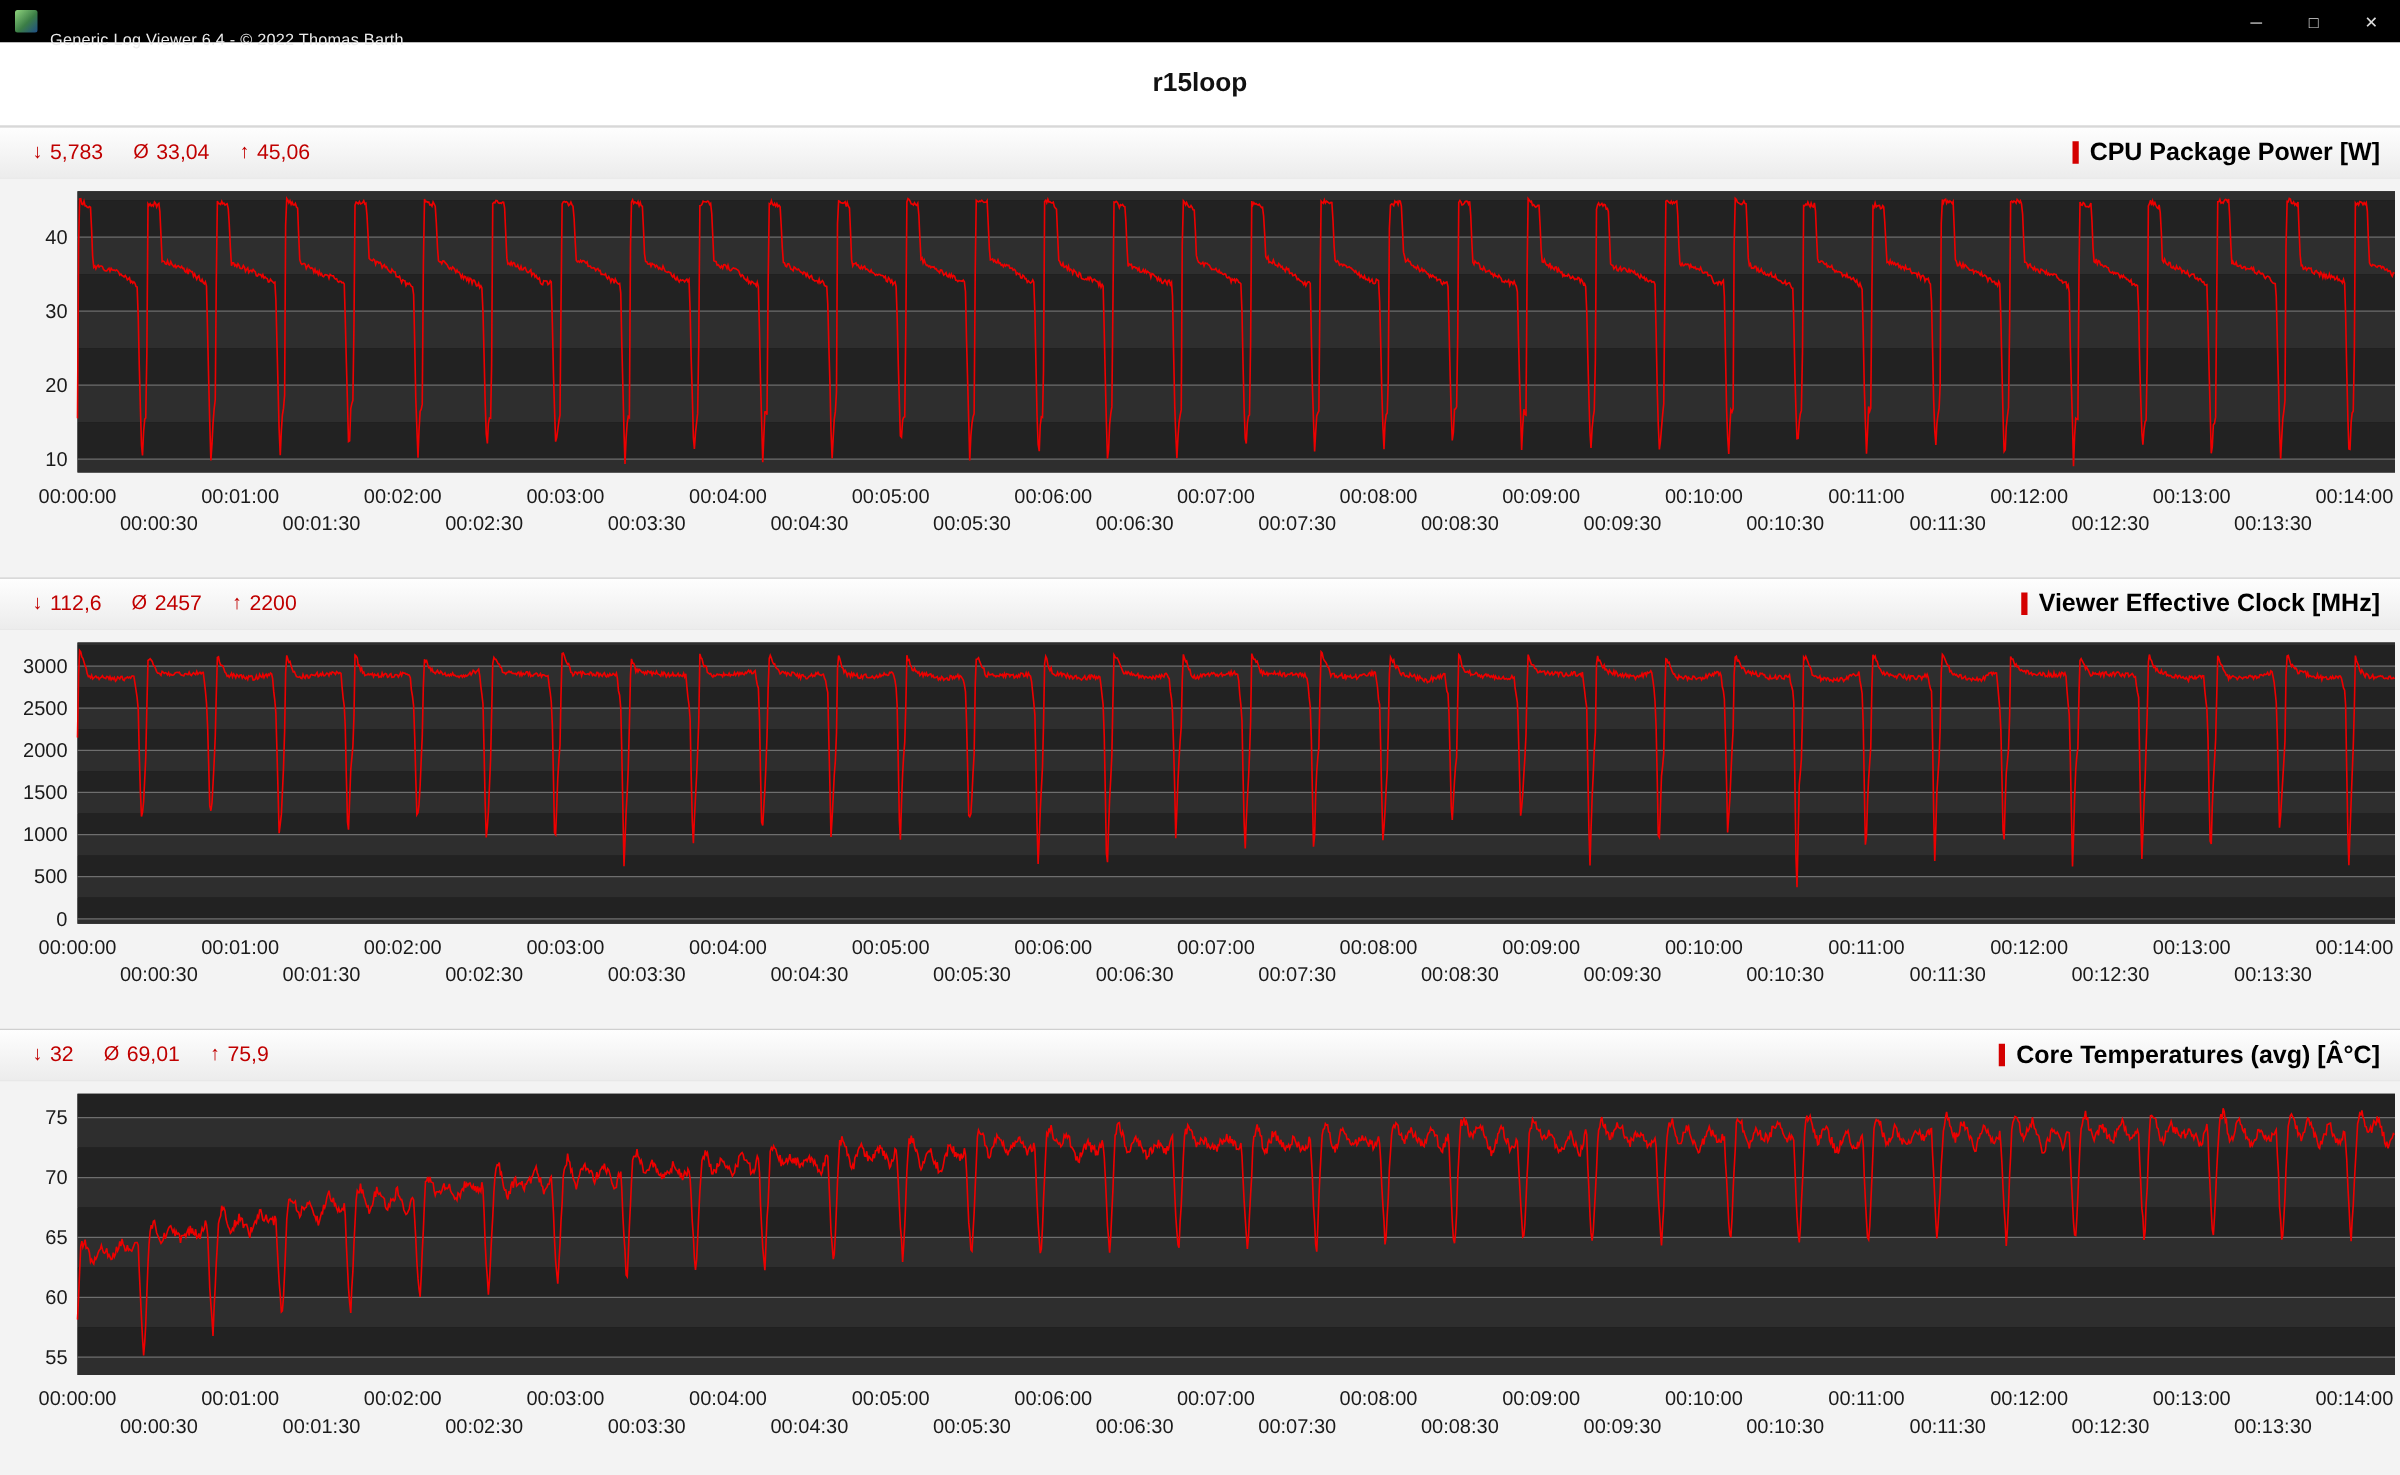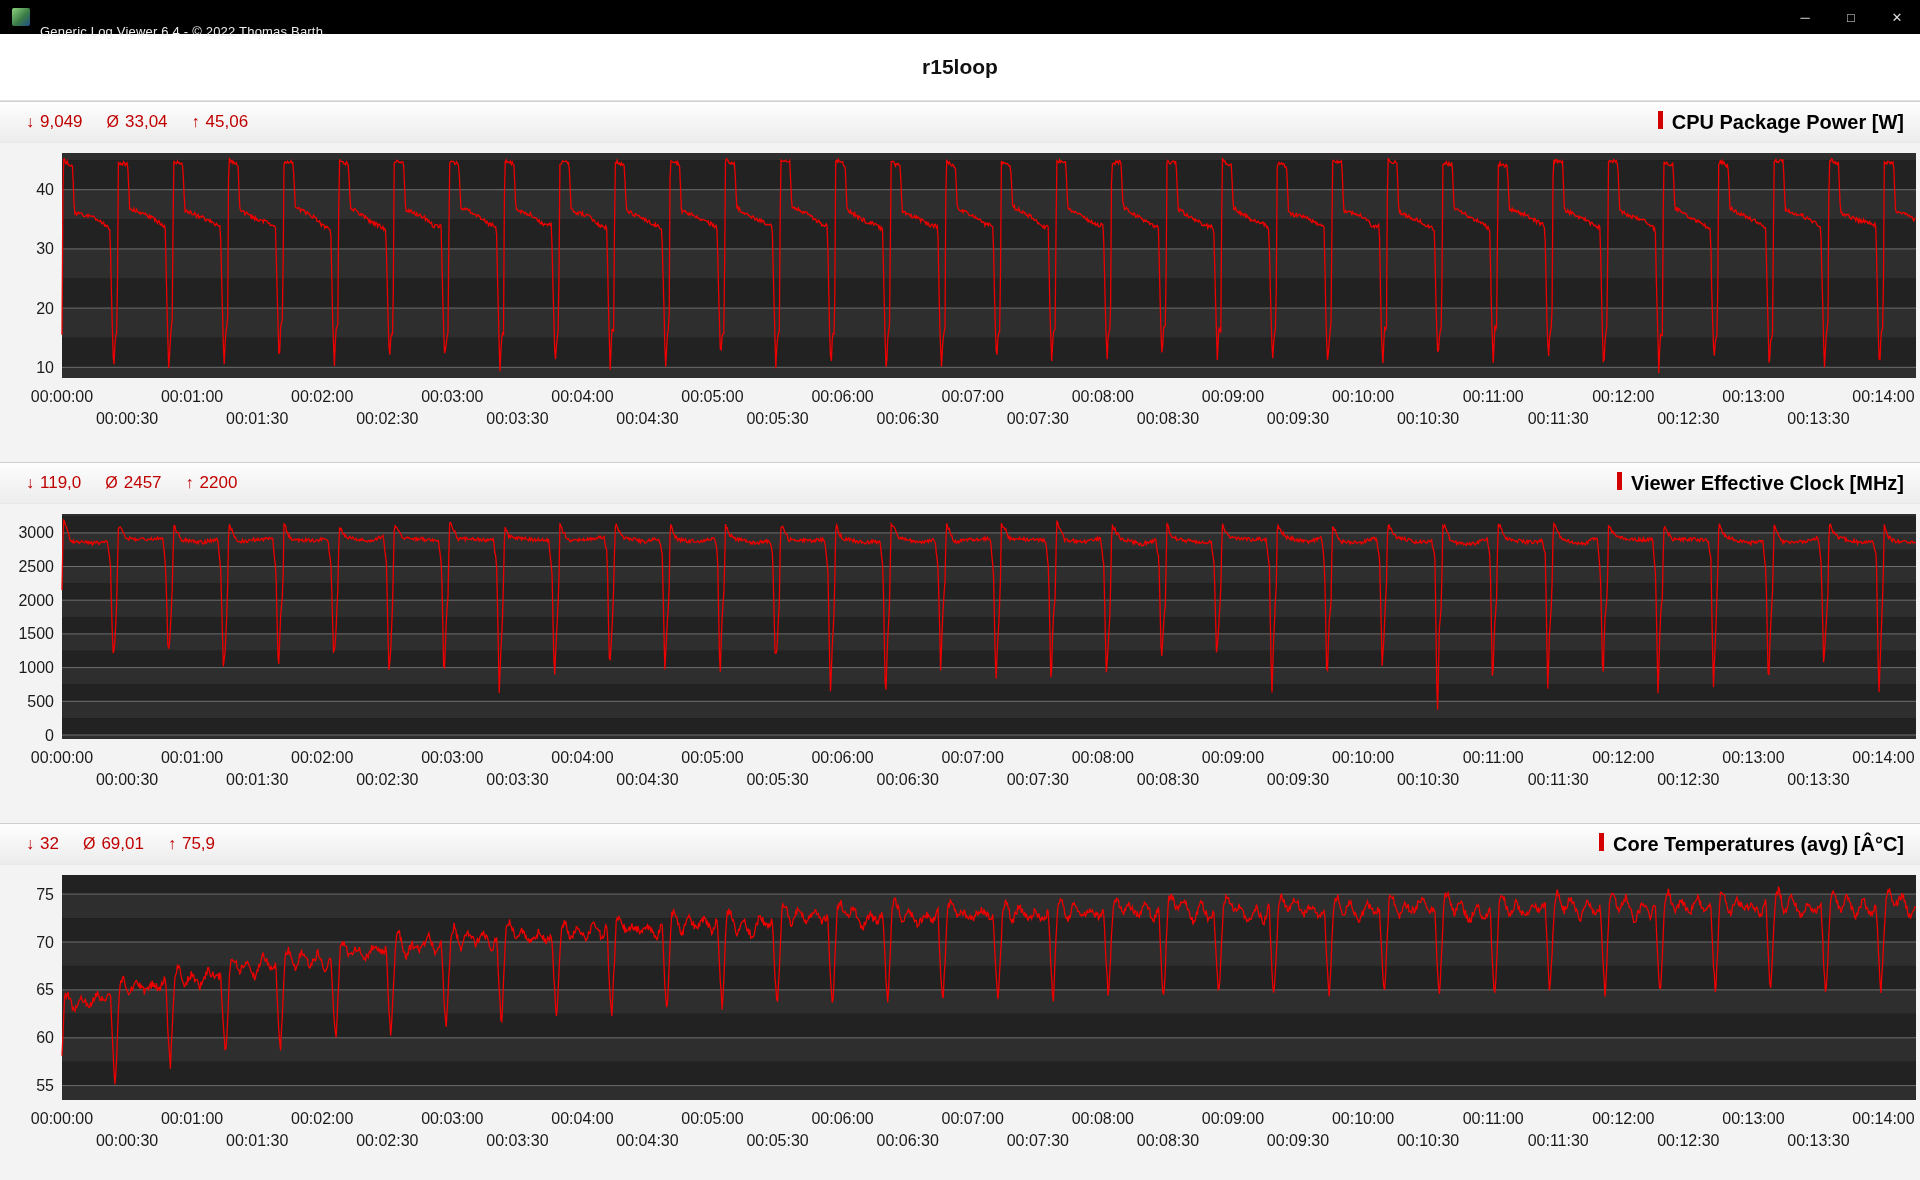--- a/index.html
+++ b/index.html
@@ -35,21 +35,21 @@
     padding:0 16px 0 26px;
     background:linear-gradient(#fefefe,#ececec);
     border-top:1px solid #cfcfcf;border-bottom:1px solid #e8e8e8;
     box-sizing:border-box;
   }
   .stat{
     color:#c00000;font-size:17px;display:flex;align-items:center;gap:6px;
     margin-right:24px;white-space:nowrap;
   }
   .stat .glyph{font-size:16px;}
-  .stats-right{margin-left:auto;display:flex;gap:9px;}
+  .stats-right{margin-left:auto;display:flex;align-items:center;gap:9px;}
   .legend-bar{width:5px;height:18px;background:#d40000;flex:0 0 auto;}
   .chart-title{font-size:20px;font-weight:700;color:#000;white-space:nowrap;}
   svg.chart-svg{display:block;}
   svg.chart-svg text{
     font-family:"Liberation Sans",sans-serif;font-size:16px;fill:#1a1a1a;
   }
 </style>
 </head>
 <body>
 
@@ -63,21 +63,21 @@
 </div>
 
 <div class="header">
   <div class="header-title">r15loop</div>
 </div>
 
 <section class="panel">
   <div class="stats-row">
     <div class="stat">
       <span class="glyph">↓</span>
-      <span>9,049</span>
+      <span>5,783</span>
     </div>
     <div class="stat">
       <span class="glyph">Ø</span>
       <span>33,04</span>
     </div>
     <div class="stat">
       <span class="glyph">↑</span>
       <span>45,06</span>
     </div>
     <div class="stats-right">
@@ -134,21 +134,21 @@
       <text x="1688.3" y="281" text-anchor="middle">00:12:30</text>
       <text x="1818.4" y="281" text-anchor="middle">00:13:30</text>
       <polyline points="62.0,191.7 62.9,52.5 63.7,16.1 64.6,16.0 65.5,20.4 66.3,20.7 67.2,17.9 68.1,21.7 68.9,21.6 69.8,22.8 70.7,23.0 71.5,22.2 72.4,22.8 73.3,41.3 74.1,61.8 75.0,70.9 75.9,69.7 76.7,72.0 77.6,69.9 78.5,69.1 79.3,70.7 80.2,69.8 81.1,69.8 81.9,70.2 82.8,72.4 83.7,73.5 84.6,73.7 85.4,73.7 86.3,72.5 87.2,71.6 88.0,74.0 88.9,71.6 89.8,73.0 90.6,73.1 91.5,73.0 92.4,73.6 93.2,72.8 94.1,73.6 95.0,74.9 95.8,77.1 96.7,76.2 97.6,77.4 98.4,77.7 99.3,78.6 100.2,77.3 101.0,78.6 101.9,80.9 102.8,80.1 103.6,79.2 104.5,83.0 105.4,82.0 106.2,83.6 107.1,82.4 108.0,83.6 108.8,86.2 109.7,86.6 110.6,111.1 111.4,148.8 112.3,183.0 113.2,213.1 114.0,221.4 114.9,202.0 115.8,192.3 116.6,191.4 117.5,139.2 118.4,20.0 119.2,21.3 120.1,19.9 121.0,21.8 121.8,20.8 122.7,21.9 123.6,18.6 124.5,19.7 125.3,22.6 126.2,20.6 127.1,19.8 127.9,26.3 128.8,45.7 129.7,66.3 130.5,65.9 131.4,66.3 132.3,68.0 133.1,68.3 134.0,65.4 134.9,68.6 135.7,69.1 136.6,66.3 137.5,68.5 138.3,69.4 139.2,70.5 140.1,69.1 140.9,71.1 141.8,70.0 142.7,69.6 143.5,70.6 144.4,71.2 145.3,70.0 146.1,71.7 147.0,71.5 147.9,74.1 148.7,74.9 149.6,72.4 150.5,76.2 151.3,72.8 152.2,73.5 153.1,74.5 153.9,74.3 154.8,78.1 155.7,76.1 156.5,78.1 157.4,80.4 158.3,78.3 159.1,77.5 160.0,81.5 160.9,82.2 161.7,80.5 162.6,83.2 163.5,84.1 164.3,82.4 165.2,85.8 166.1,124.7 167.0,163.4 167.8,195.1 168.7,225.3 169.6,211.9 170.4,196.1 171.3,184.4 172.2,176.8 173.0,84.8 173.9,17.8 174.8,19.8 175.6,19.9 176.5,20.6 177.4,18.1 178.2,20.1 179.1,19.5 180.0,21.1 180.8,20.5 181.7,20.0 182.6,23.8 183.4,36.2 184.3,55.1 185.2,69.6 186.0,67.1 186.9,67.2 187.8,69.7 188.6,68.8 189.5,70.4 190.4,68.0 191.2,69.2 192.1,71.7 193.0,71.9 193.8,71.7 194.7,69.4 195.6,70.8 196.4,74.2 197.3,72.5 198.2,71.3 199.0,75.1 199.9,73.6 200.8,73.2 201.6,74.3 202.5,72.6 203.4,73.7 204.2,74.4 205.1,77.7 206.0,77.9 206.9,76.2 207.7,76.7 208.6,76.7 209.5,78.6 210.3,76.7 211.2,79.5 212.1,78.6 212.9,79.5 213.8,79.9 214.7,82.7 215.5,82.5 216.4,80.4 217.3,81.7 218.1,82.4 219.0,83.4 219.9,82.8 220.7,96.8 221.6,133.2 222.5,169.1 223.3,200.5 224.2,221.1 225.1,201.1 225.9,189.0 226.8,183.7 227.7,173.2 228.5,37.3 229.4,15.8 230.3,17.1 231.1,19.3 232.0,17.5 232.9,20.5 233.7,18.7 234.6,20.9 235.5,20.9 236.3,19.7 237.2,22.6 238.1,23.5 238.9,44.3 239.8,64.6 240.7,67.5 241.5,68.6 242.4,68.0 243.3,67.7 244.1,68.3 245.0,71.9 245.9,70.0 246.7,69.0 247.6,70.6 248.5,71.7 249.4,71.2 250.2,71.9 251.1,74.9 252.0,72.3 252.8,75.2 253.7,74.0 254.6,76.7 255.4,73.9 256.3,76.9 257.2,75.9 258.0,78.0 258.9,78.4 259.8,76.9 260.6,76.7 261.5,77.0 262.4,77.3 263.2,79.8 264.1,76.5 265.0,77.3 265.8,77.7 266.7,77.7 267.6,79.6 268.4,80.3 269.3,80.0 270.2,82.2 271.0,82.7 271.9,81.9 272.8,82.2 273.6,83.2 274.5,83.0 275.4,84.2 276.2,112.2 277.1,147.2 278.0,180.1 278.8,210.2 279.7,209.6 280.6,183.9 281.4,180.1 282.3,177.2 283.2,115.5 284.0,21.2 284.9,18.7 285.8,19.3 286.6,20.1 287.5,18.3 288.4,20.1 289.3,19.7 290.1,19.2 291.0,17.6 291.9,20.3 292.7,19.7 293.6,29.3 294.5,46.4 295.3,63.6 296.2,64.7 297.1,65.2 297.9,65.6 298.8,64.4 299.7,65.2 300.5,68.6 301.4,66.2 302.3,66.4 303.1,67.6 304.0,66.8 304.9,68.3 305.7,71.3 306.6,69.6 307.5,68.7 308.3,71.0 309.2,70.4 310.1,72.5 310.9,73.4 311.8,74.6 312.7,75.2 313.5,72.3 314.4,73.7 315.3,74.6 316.1,74.5 317.0,78.4 317.9,78.4 318.7,78.8 319.6,78.0 320.5,80.8 321.3,83.1 322.2,80.9 323.1,81.4 323.9,81.6 324.8,85.4 325.7,83.5 326.5,84.4 327.4,83.4 328.3,84.8 329.1,86.1 330.0,86.5 330.9,92.7 331.8,133.4 332.6,175.2 333.5,199.6 334.4,223.1 335.2,201.5 336.1,186.1 337.0,184.4 337.8,180.3 338.7,68.6 339.6,16.2 340.4,18.5 341.3,18.2 342.2,18.8 343.0,18.6 343.9,21.0 344.8,20.6 345.6,22.0 346.5,18.6 347.4,20.2 348.2,22.1 349.1,35.9 350.0,55.4 350.8,65.6 351.7,66.5 352.6,66.5 353.4,68.1 354.3,65.8 355.2,65.9 356.0,66.9 356.9,67.9 357.8,68.9 358.6,70.7 359.5,72.2 360.4,71.2 361.2,72.5 362.1,70.6 363.0,71.5 363.8,72.7 364.7,75.0 365.6,73.0 366.4,74.8 367.3,74.7 368.2,76.6 369.0,79.2 369.9,76.9 370.8,80.1 371.7,78.0 372.5,78.4 373.4,81.3 374.3,79.3 375.1,82.5 376.0,79.5 376.9,80.3 377.7,83.9 378.6,81.1 379.5,81.2 380.3,83.1 381.2,85.8 382.1,85.5 382.9,83.5 383.8,87.2 384.7,85.6 385.5,87.3 386.4,106.9 387.3,143.4 388.1,177.7 389.0,204.1 389.9,211.8 390.7,195.5 391.6,191.4 392.5,191.6 393.3,149.1 394.2,19.9 395.1,19.0 395.9,19.3 396.8,17.3 397.7,17.5 398.5,19.1 399.4,19.6 400.3,19.3 401.1,19.7 402.0,18.7 402.9,18.8 403.7,23.4 404.6,44.0 405.5,63.5 406.3,68.3 407.2,67.6 408.1,68.9 408.9,66.7 409.8,69.1 410.7,67.0 411.5,67.4 412.4,70.3 413.3,70.4 414.2,68.9 415.0,71.5 415.9,72.7 416.8,70.0 417.6,72.9 418.5,72.8 419.4,71.2 420.2,71.0 421.1,73.6 422.0,75.0 422.8,75.0 423.7,73.8 424.6,72.8 425.4,77.4 426.3,75.6 427.2,75.8 428.0,78.6 428.9,77.3 429.8,79.7 430.6,80.3 431.5,79.3 432.4,83.5 433.2,84.4 434.1,84.7 435.0,81.6 435.8,81.8 436.7,81.7 437.6,82.0 438.4,84.7 439.3,84.0 440.2,81.6 441.0,82.5 441.9,116.6 442.8,157.3 443.6,183.9 444.5,210.3 445.4,206.9 446.2,200.8 447.1,194.0 448.0,189.2 448.8,102.7 449.7,20.2 450.6,18.5 451.4,18.1 452.3,18.8 453.2,18.3 454.1,19.1 454.9,21.4 455.8,20.6 456.7,18.7 457.5,20.7 458.4,22.1 459.3,31.9 460.1,49.0 461.0,65.1 461.9,66.5 462.7,65.9 463.6,66.8 464.5,65.3 465.3,66.6 466.2,65.5 467.1,65.6 467.9,66.5 468.8,67.5 469.7,66.5 470.5,70.1 471.4,70.0 472.3,69.9 473.1,71.4 474.0,71.4 474.9,71.1 475.7,71.7 476.6,73.6 477.5,72.3 478.3,71.7 479.2,73.6 480.1,73.4 480.9,76.4 481.8,76.3 482.7,76.6 483.5,76.9 484.4,76.0 485.3,78.9 486.1,80.1 487.0,78.2 487.9,80.0 488.7,82.7 489.6,80.0 490.5,80.6 491.3,83.7 492.2,80.2 493.1,82.3 493.9,83.6 494.8,84.2 495.7,83.8 496.6,91.5 497.4,130.3 498.3,166.3 499.2,202.4 500.0,228.2 500.9,207.4 501.8,195.2 502.6,190.2 503.5,191.2 504.4,53.9 505.2,18.6 506.1,16.9 507.0,19.7 507.8,18.5 508.7,19.2 509.6,19.8 510.4,18.2 511.3,21.6 512.2,18.9 513.0,21.5 513.9,22.0 514.8,40.7 515.6,60.0 516.5,66.3 517.4,66.4 518.2,68.2 519.1,68.3 520.0,67.6 520.8,70.1 521.7,67.7 522.6,68.6 523.4,68.6 524.3,70.6 525.2,69.3 526.0,70.2 526.9,72.2 527.8,71.1 528.6,72.3 529.5,72.8 530.4,69.8 531.2,71.8 532.1,74.0 533.0,74.5 533.8,74.9 534.7,74.3 535.6,74.9 536.5,75.1 537.3,77.5 538.2,78.6 539.1,76.8 539.9,79.8 540.8,80.9 541.7,78.8 542.5,81.1 543.4,82.6 544.3,80.8 545.1,81.5 546.0,81.0 546.9,81.3 547.7,82.5 548.6,81.2 549.5,80.3 550.3,82.1 551.2,80.6 552.1,105.5 552.9,141.9 553.8,172.2 554.7,206.9 555.5,216.1 556.4,203.1 557.3,194.9 558.1,187.9 559.0,131.4 559.9,21.6 560.7,21.4 561.6,20.5 562.5,18.0 563.3,18.4 564.2,18.4 565.1,18.6 565.9,17.9 566.8,18.2 567.7,20.6 568.5,19.7 569.4,27.9 570.3,47.8 571.1,65.6 572.0,66.1 572.9,66.4 573.7,69.2 574.6,68.8 575.5,70.0 576.3,71.2 577.2,69.8 578.1,71.6 579.0,68.8 579.8,68.7 580.7,69.6 581.6,71.8 582.4,69.2 583.3,72.5 584.2,73.6 585.0,73.3 585.9,71.8 586.8,71.3 587.6,71.8 588.5,71.9 589.4,72.5 590.2,73.0 591.1,74.0 592.0,76.7 592.8,78.1 593.7,76.8 594.6,77.7 595.4,79.9 596.3,80.5 597.2,81.6 598.0,79.5 598.9,83.5 599.8,82.1 600.6,84.0 601.5,82.1 602.4,82.8 603.2,83.9 604.1,83.9 605.0,85.8 605.8,82.8 606.7,86.4 607.6,122.8 608.4,161.6 609.3,194.3 610.2,226.7 611.0,207.7 611.9,186.5 612.8,186.3 613.6,188.8 614.5,84.8 615.4,19.9 616.2,20.3 617.1,17.4 618.0,20.6 618.9,21.2 619.7,19.7 620.6,22.0 621.5,20.0 622.3,22.3 623.2,21.2 624.1,22.5 624.9,36.2 625.8,54.5 626.7,67.0 627.5,67.2 628.4,69.8 629.3,70.4 630.1,68.2 631.0,68.0 631.9,70.0 632.7,72.2 633.6,72.5 634.5,73.6 635.3,70.6 636.2,71.3 637.1,72.4 637.9,72.8 638.8,72.2 639.7,73.5 640.5,74.6 641.4,74.9 642.3,76.2 643.1,74.6 644.0,75.2 644.9,77.8 645.7,75.7 646.6,77.9 647.5,79.5 648.3,78.0 649.2,77.4 650.1,80.6 650.9,81.0 651.8,81.9 652.7,81.6 653.5,81.5 654.4,83.1 655.3,80.2 656.1,83.6 657.0,82.7 657.9,81.5 658.7,82.7 659.6,85.4 660.5,85.9 661.4,86.1 662.2,100.0 663.1,134.1 664.0,165.3 664.8,201.8 665.7,223.8 666.6,206.3 667.4,192.5 668.3,186.1 669.2,170.3 670.0,35.9 670.9,17.8 671.8,18.2 672.6,19.2 673.5,19.3 674.4,19.6 675.2,19.2 676.1,18.4 677.0,22.3 677.8,19.0 678.7,21.9 679.6,23.4 680.4,42.0 681.3,64.9 682.2,69.8 683.0,68.0 683.9,68.0 684.8,67.3 685.6,69.3 686.5,69.0 687.4,71.0 688.2,72.0 689.1,69.9 690.0,72.0 690.8,70.7 691.7,69.9 692.6,72.5 693.4,72.2 694.3,72.9 695.2,74.0 696.0,74.7 696.9,73.0 697.8,75.2 698.6,75.2 699.5,76.0 700.4,77.2 701.3,76.4 702.1,77.2 703.0,76.5 703.9,76.6 704.7,77.4 705.6,77.3 706.5,77.7 707.3,79.1 708.2,78.0 709.1,81.9 709.9,82.4 710.8,79.0 711.7,80.2 712.5,82.9 713.4,81.2 714.3,84.7 715.1,83.3 716.0,82.4 716.9,86.5 717.7,110.3 718.6,147.5 719.5,179.2 720.3,205.8 721.2,206.8 722.1,193.2 722.9,190.9 723.8,190.5 724.7,114.8 725.5,18.5 726.4,15.9 727.3,16.6 728.1,17.9 729.0,20.2 729.9,20.2 730.7,21.1 731.6,19.2 732.5,20.7 733.3,21.3 734.2,19.6 735.1,29.4 735.9,47.2 736.8,64.4 737.7,63.3 738.5,67.4 739.4,65.0 740.3,67.7 741.1,69.3 742.0,69.1 742.9,70.3 743.8,69.7 744.6,71.2 745.5,70.4 746.4,70.7 747.2,70.4 748.1,72.1 749.0,71.9 749.8,73.6 750.7,74.0 751.6,75.2 752.4,72.9 753.3,73.0 754.2,75.1 755.0,77.1 755.9,76.2 756.8,75.1 757.6,77.8 758.5,78.5 759.4,76.4 760.2,78.7 761.1,76.3 762.0,79.0 762.8,77.4 763.7,78.0 764.6,81.2 765.4,81.2 766.3,82.3 767.2,81.4 768.0,81.8 768.9,81.7 769.8,82.0 770.6,81.1 771.5,82.4 772.4,90.4 773.2,127.8 774.1,161.7 775.0,194.8 775.8,225.3 776.7,205.6 777.6,195.6 778.4,190.7 779.3,187.8 780.2,72.3 781.0,17.2 781.9,18.0 782.8,18.5 783.7,17.8 784.5,18.2 785.4,17.2 786.3,18.2 787.1,18.9 788.0,18.8 788.9,18.8 789.7,17.5 790.6,36.6 791.5,56.2 792.3,65.0 793.2,64.7 794.1,64.1 794.9,66.2 795.8,65.0 796.7,67.0 797.5,67.3 798.4,65.0 799.3,67.7 800.1,67.3 801.0,69.2 801.9,68.7 802.7,70.4 803.6,68.7 804.5,69.9 805.3,68.7 806.2,69.5 807.1,69.2 807.9,71.5 808.8,71.4 809.7,71.5 810.5,73.2 811.4,72.4 812.3,73.3 813.1,76.5 814.0,75.4 814.9,76.4 815.7,75.9 816.6,79.2 817.5,79.5 818.3,77.2 819.2,78.0 820.1,80.1 820.9,79.9 821.8,82.8 822.7,81.7 823.5,82.6 824.4,83.4 825.3,82.8 826.2,80.9 827.0,82.7 827.9,106.9 828.8,150.0 829.6,188.3 830.5,212.3 831.4,217.9 832.2,197.0 833.1,190.5 834.0,191.0 834.8,154.7 835.7,18.2 836.6,17.2 837.4,19.3 838.3,16.4 839.2,18.7 840.0,18.3 840.9,19.2 841.8,19.3 842.6,18.7 843.5,22.3 844.4,23.5 845.2,24.4 846.1,45.4 847.0,65.2 847.8,66.1 848.7,68.8 849.6,69.7 850.4,67.5 851.3,70.9 852.2,70.4 853.0,69.7 853.9,72.7 854.8,69.9 855.6,73.5 856.5,72.3 857.4,73.1 858.2,75.9 859.1,72.9 860.0,74.1 860.8,75.0 861.7,77.7 862.6,78.4 863.4,75.1 864.3,75.9 865.2,79.7 866.1,80.1 866.9,80.4 867.8,80.7 868.7,80.0 869.5,80.8 870.4,78.9 871.3,80.9 872.1,78.7 873.0,79.7 873.9,82.2 874.7,80.7 875.6,80.4 876.5,81.5 877.3,82.1 878.2,82.2 879.1,85.7 879.9,83.1 880.8,86.8 881.7,84.5 882.5,85.9 883.4,122.4 884.3,162.7 885.1,194.7 886.0,224.0 886.9,216.4 887.7,196.5 888.6,188.1 889.5,182.5 890.3,103.9 891.2,18.6 892.1,18.8 892.9,18.1 893.8,18.8 894.7,20.7 895.5,23.2 896.4,20.8 897.3,21.3 898.1,20.6 899.0,22.1 899.9,22.4 900.7,33.7 901.6,55.2 902.5,70.2 903.3,68.2 904.2,68.8 905.1,68.5 905.9,71.7 906.8,70.4 907.7,70.5 908.6,71.5 909.4,71.2 910.3,73.3 911.2,71.5 912.0,74.6 912.9,74.8 913.8,74.3 914.6,72.6 915.5,74.9 916.4,73.1 917.2,75.3 918.1,74.0 919.0,75.0 919.8,75.3 920.7,79.0 921.6,75.9 922.4,76.2 923.3,77.2 924.2,78.3 925.0,78.6 925.9,81.2 926.8,79.1 927.6,81.5 928.5,80.1 929.4,83.4 930.2,83.8 931.1,82.1 932.0,81.0 932.8,82.3 933.7,84.5 934.6,81.4 935.4,81.2 936.3,84.7 937.2,82.9 938.0,93.8 938.9,140.1 939.8,182.5 940.6,203.9 941.5,223.6 942.4,206.4 943.2,195.0 944.1,189.3 945.0,184.7 945.8,53.3 946.7,17.6 947.6,18.7 948.5,20.9 949.3,19.0 950.2,21.2 951.1,22.7 951.9,22.9 952.8,21.5 953.7,22.9 954.5,24.8 955.4,25.0 956.3,41.4 957.1,61.3 958.0,64.8 958.9,66.9 959.7,67.2 960.6,68.2 961.5,67.9 962.3,66.9 963.2,69.8 964.1,67.3 964.9,67.8 965.8,67.7 966.7,68.9 967.5,69.2 968.4,71.0 969.3,72.6 970.1,72.4 971.0,72.6 971.9,72.7 972.7,71.8 973.6,73.9 974.5,74.7 975.3,73.2 976.2,75.5 977.1,75.0 977.9,76.2 978.8,76.7 979.7,76.0 980.5,76.3 981.4,79.0 982.3,79.4 983.1,78.6 984.0,79.5 984.9,82.8 985.7,80.2 986.6,81.3 987.5,80.3 988.3,82.6 989.2,80.3 990.1,81.0 991.0,82.9 991.8,83.1 992.7,84.0 993.6,107.0 994.4,147.3 995.3,183.8 996.2,208.0 997.0,211.8 997.9,195.2 998.8,189.9 999.6,189.0 1000.5,130.2 1001.4,17.9 1002.2,21.1 1003.1,19.1 1004.0,20.3 1004.8,19.8 1005.7,20.7 1006.6,21.0 1007.4,20.4 1008.3,21.9 1009.2,23.0 1010.0,22.8 1010.9,29.9 1011.8,45.3 1012.6,62.3 1013.5,64.0 1014.4,62.4 1015.2,67.0 1016.1,66.6 1017.0,67.1 1017.8,67.7 1018.7,65.0 1019.6,67.7 1020.4,69.2 1021.3,69.2 1022.2,70.3 1023.0,67.9 1023.9,68.9 1024.8,70.8 1025.6,70.1 1026.5,72.3 1027.4,72.4 1028.2,74.1 1029.1,71.1 1030.0,72.6 1030.9,72.0 1031.7,75.7 1032.6,75.4 1033.5,75.5 1034.3,77.5 1035.2,77.2 1036.1,76.6 1036.9,78.1 1037.8,80.7 1038.7,80.0 1039.5,81.1 1040.4,81.8 1041.3,82.2 1042.1,83.0 1043.0,84.7 1043.9,82.7 1044.7,85.6 1045.6,83.6 1046.5,82.4 1047.3,82.5 1048.2,83.8 1049.1,126.0 1049.9,165.9 1050.8,193.3 1051.7,218.1 1052.5,203.4 1053.4,189.7 1054.3,187.3 1055.1,185.9 1056.0,88.8 1056.9,17.9 1057.7,18.8 1058.6,19.6 1059.5,16.9 1060.3,19.4 1061.2,17.9 1062.1,18.6 1062.9,19.3 1063.8,19.8 1064.7,18.8 1065.5,18.9 1066.4,33.4 1067.3,54.3 1068.1,65.3 1069.0,66.6 1069.9,65.6 1070.7,66.5 1071.6,69.1 1072.5,68.4 1073.4,68.3 1074.2,69.7 1075.1,68.5 1076.0,69.3 1076.8,69.6 1077.7,71.0 1078.6,70.8 1079.4,70.4 1080.3,71.2 1081.2,71.6 1082.0,72.7 1082.9,73.2 1083.8,74.7 1084.6,73.7 1085.5,75.9 1086.4,76.8 1087.2,75.1 1088.1,78.7 1089.0,77.1 1089.8,78.7 1090.7,79.5 1091.6,77.6 1092.4,80.6 1093.3,80.3 1094.2,81.2 1095.0,79.6 1095.9,82.6 1096.8,81.8 1097.6,80.4 1098.5,83.7 1099.4,83.9 1100.2,83.6 1101.1,80.4 1102.0,81.1 1102.8,81.4 1103.7,98.1 1104.6,132.5 1105.4,168.6 1106.3,197.3 1107.2,216.3 1108.0,196.3 1108.9,188.9 1109.8,187.4 1110.6,161.1 1111.5,39.8 1112.4,21.1 1113.3,20.2 1114.1,20.4 1115.0,21.6 1115.9,17.9 1116.7,19.0 1117.6,18.2 1118.5,20.7 1119.3,17.6 1120.2,17.9 1121.1,21.9 1121.9,38.5 1122.8,58.7 1123.7,62.2 1124.5,66.5 1125.4,65.8 1126.3,64.3 1127.1,66.1 1128.0,66.2 1128.9,68.6 1129.7,69.4 1130.6,69.4 1131.5,71.0 1132.3,70.8 1133.2,72.0 1134.1,69.8 1134.9,71.5 1135.8,74.2 1136.7,73.6 1137.5,71.8 1138.4,74.0 1139.3,72.8 1140.1,73.9 1141.0,74.7 1141.9,76.2 1142.7,76.1 1143.6,78.6 1144.5,77.0 1145.3,78.5 1146.2,77.1 1147.1,78.3 1147.9,79.1 1148.8,78.8 1149.7,81.5 1150.5,80.8 1151.4,80.5 1152.3,80.7 1153.1,83.7 1154.0,84.6 1154.9,82.6 1155.8,83.8 1156.6,83.0 1157.5,82.5 1158.4,86.2 1159.2,117.2 1160.1,156.1 1161.0,188.0 1161.8,209.4 1162.7,203.0 1163.6,184.4 1164.4,184.2 1165.3,182.4 1166.2,123.4 1167.0,18.9 1167.9,17.4 1168.8,18.7 1169.6,21.0 1170.5,20.7 1171.4,19.6 1172.2,18.2 1173.1,17.9 1174.0,18.2 1174.8,20.3 1175.7,18.0 1176.6,29.5 1177.4,49.1 1178.3,66.9 1179.2,68.6 1180.0,65.9 1180.9,67.1 1181.8,67.8 1182.6,67.1 1183.5,68.5 1184.4,72.2 1185.2,72.0 1186.1,73.0 1187.0,70.6 1187.8,72.4 1188.7,74.7 1189.6,74.1 1190.4,73.9 1191.3,73.3 1192.2,74.5 1193.0,76.3 1193.9,75.8 1194.8,78.3 1195.7,76.2 1196.5,77.9 1197.4,77.8 1198.3,79.0 1199.1,77.1 1200.0,78.5 1200.9,79.7 1201.7,82.3 1202.6,82.3 1203.5,82.9 1204.3,81.5 1205.2,82.5 1206.1,82.4 1206.9,81.1 1207.8,85.2 1208.7,82.3 1209.5,82.6 1210.4,84.3 1211.3,82.0 1212.1,84.2 1213.0,86.1 1213.9,90.5 1214.7,124.2 1215.6,159.3 1216.5,189.2 1217.3,216.9 1218.2,197.7 1219.1,184.4 1219.9,188.4 1220.8,189.0 1221.7,71.9 1222.5,15.8 1223.4,16.9 1224.3,18.5 1225.1,18.0 1226.0,21.3 1226.9,20.7 1227.7,21.9 1228.6,22.7 1229.5,22.1 1230.3,21.2 1231.2,21.2 1232.1,37.8 1232.9,56.7 1233.8,66.5 1234.7,66.8 1235.5,64.6 1236.4,67.5 1237.3,69.1 1238.2,68.9 1239.0,70.5 1239.9,67.4 1240.8,71.8 1241.6,70.2 1242.5,71.7 1243.4,72.7 1244.2,70.7 1245.1,70.7 1246.0,75.1 1246.8,71.9 1247.7,73.7 1248.6,75.1 1249.4,74.5 1250.3,78.0 1251.2,76.6 1252.0,77.9 1252.9,77.5 1253.8,78.0 1254.6,76.4 1255.5,77.5 1256.4,79.7 1257.2,79.4 1258.1,78.1 1259.0,79.4 1259.8,80.7 1260.7,80.1 1261.6,80.5 1262.4,78.9 1263.3,79.5 1264.2,82.8 1265.0,80.5 1265.9,81.9 1266.8,84.7 1267.6,83.8 1268.5,86.2 1269.4,106.2 1270.2,140.7 1271.1,174.2 1272.0,203.4 1272.8,215.3 1273.7,199.6 1274.6,190.4 1275.4,185.6 1276.3,145.0 1277.2,24.4 1278.1,20.9 1278.9,19.5 1279.8,21.4 1280.7,20.6 1281.5,19.8 1282.4,21.8 1283.3,20.5 1284.1,20.9 1285.0,24.2 1285.9,23.7 1286.7,26.4 1287.6,46.2 1288.5,68.2 1289.3,69.0 1290.2,69.1 1291.1,72.2 1291.9,71.1 1292.8,69.9 1293.7,73.3 1294.5,73.7 1295.4,71.9 1296.3,70.6 1297.1,73.6 1298.0,72.6 1298.9,71.4 1299.7,71.4 1300.6,72.4 1301.5,74.1 1302.3,74.6 1303.2,72.3 1304.1,74.6 1304.9,73.2 1305.8,73.9 1306.7,75.1 1307.5,73.9 1308.4,76.5 1309.3,76.8 1310.1,76.0 1311.0,78.3 1311.9,79.5 1312.7,76.9 1313.6,78.6 1314.5,79.4 1315.3,78.5 1316.2,81.2 1317.1,79.8 1317.9,81.7 1318.8,82.3 1319.7,81.4 1320.6,81.3 1321.4,82.8 1322.3,82.3 1323.2,82.6 1324.0,84.6 1324.9,122.5 1325.8,169.4 1326.6,196.2 1327.5,216.6 1328.4,209.5 1329.2,199.4 1330.1,188.7 1331.0,180.0 1331.8,99.7 1332.7,17.9 1333.6,17.4 1334.4,18.1 1335.3,19.0 1336.2,19.6 1337.0,17.9 1337.9,20.0 1338.8,18.5 1339.6,19.5 1340.5,18.4 1341.4,17.9 1342.2,29.0 1343.1,53.6 1344.0,68.3 1344.8,69.5 1345.7,67.6 1346.6,69.6 1347.4,69.2 1348.3,68.2 1349.2,68.6 1350.0,68.3 1350.9,68.5 1351.8,71.2 1352.6,68.8 1353.5,70.8 1354.4,70.5 1355.2,71.5 1356.1,70.6 1357.0,72.5 1357.8,71.9 1358.7,72.1 1359.6,73.1 1360.5,71.0 1361.3,73.2 1362.2,75.2 1363.1,75.4 1363.9,74.7 1364.8,74.9 1365.7,74.9 1366.5,77.5 1367.4,77.2 1368.3,77.2 1369.1,78.0 1370.0,80.7 1370.9,83.2 1371.7,84.0 1372.6,83.5 1373.5,82.8 1374.3,84.7 1375.2,82.3 1376.1,82.6 1376.9,84.4 1377.8,82.6 1378.7,81.3 1379.5,94.2 1380.4,140.7 1381.3,185.5 1382.1,206.2 1383.0,220.1 1383.9,197.8 1384.7,184.8 1385.6,186.6 1386.5,183.8 1387.3,54.0 1388.2,15.7 1389.1,16.6 1389.9,18.8 1390.8,19.3 1391.7,19.9 1392.5,20.3 1393.4,20.6 1394.3,19.4 1395.1,17.8 1396.0,19.8 1396.9,20.1 1397.7,39.0 1398.6,63.3 1399.5,69.3 1400.3,68.0 1401.2,71.6 1402.1,71.3 1403.0,71.6 1403.8,70.1 1404.7,70.1 1405.6,73.5 1406.4,71.8 1407.3,74.6 1408.2,74.1 1409.0,72.2 1409.9,74.7 1410.8,76.0 1411.6,74.9 1412.5,76.8 1413.4,77.0 1414.2,76.2 1415.1,77.6 1416.0,76.2 1416.8,75.1 1417.7,78.5 1418.6,78.3 1419.4,79.0 1420.3,77.0 1421.2,80.2 1422.0,80.6 1422.9,81.5 1423.8,81.4 1424.6,81.8 1425.5,83.2 1426.4,83.8 1427.2,83.5 1428.1,81.7 1429.0,84.8 1429.8,84.1 1430.7,83.3 1431.6,83.1 1432.4,85.2 1433.3,87.4 1434.2,87.5 1435.0,112.4 1435.9,155.7 1436.8,187.0 1437.6,208.0 1438.5,207.7 1439.4,194.6 1440.2,188.4 1441.1,185.3 1442.0,138.7 1442.9,21.5 1443.7,21.7 1444.6,20.3 1445.5,21.0 1446.3,18.7 1447.2,21.0 1448.1,22.5 1448.9,19.5 1449.8,22.2 1450.7,22.5 1451.5,19.3 1452.4,25.8 1453.3,47.3 1454.1,63.9 1455.0,66.7 1455.9,66.9 1456.7,65.9 1457.6,65.9 1458.5,66.6 1459.3,67.9 1460.2,68.5 1461.1,67.8 1461.9,70.6 1462.8,69.8 1463.7,70.7 1464.5,70.6 1465.4,69.4 1466.3,72.5 1467.1,72.8 1468.0,74.6 1468.9,73.5 1469.7,74.6 1470.6,74.2 1471.5,74.4 1472.3,74.8 1473.2,75.3 1474.1,78.0 1474.9,77.0 1475.8,76.9 1476.7,78.5 1477.5,76.1 1478.4,79.1 1479.3,78.9 1480.1,78.7 1481.0,80.6 1481.9,79.9 1482.7,79.3 1483.6,81.5 1484.5,82.6 1485.4,81.1 1486.2,84.5 1487.1,86.1 1488.0,83.6 1488.8,86.1 1489.7,88.5 1490.6,125.0 1491.4,165.7 1492.3,194.5 1493.2,219.9 1494.0,203.1 1494.9,182.2 1495.8,186.0 1496.6,183.4 1497.5,91.8 1498.4,22.0 1499.2,23.0 1500.1,19.4 1501.0,22.6 1501.8,21.8 1502.7,21.5 1503.6,21.3 1504.4,24.0 1505.3,23.7 1506.2,21.5 1507.0,22.7 1507.9,35.8 1508.8,53.0 1509.6,66.9 1510.5,66.4 1511.4,68.2 1512.2,65.3 1513.1,68.1 1514.0,66.6 1514.8,68.4 1515.7,67.2 1516.6,69.1 1517.4,68.4 1518.3,67.7 1519.2,70.7 1520.0,69.5 1520.9,72.0 1521.8,70.1 1522.6,70.5 1523.5,72.7 1524.4,69.7 1525.3,72.5 1526.1,72.3 1527.0,72.4 1527.9,71.8 1528.7,74.4 1529.6,75.8 1530.5,75.2 1531.3,75.3 1532.2,75.5 1533.1,75.6 1533.9,78.2 1534.8,75.3 1535.7,76.8 1536.5,80.3 1537.4,77.8 1538.3,77.3 1539.1,78.3 1540.0,82.1 1540.9,80.0 1541.7,80.6 1542.6,79.7 1543.5,83.2 1544.3,84.2 1545.2,97.9 1546.1,138.5 1546.9,176.5 1547.8,201.4 1548.7,213.0 1549.5,196.0 1550.4,188.8 1551.3,183.6 1552.1,165.6 1553.0,35.7 1553.9,16.6 1554.7,19.4 1555.6,16.8 1556.5,16.4 1557.3,19.7 1558.2,17.7 1559.1,19.0 1559.9,17.8 1560.8,18.5 1561.7,19.7 1562.5,18.2 1563.4,39.9 1564.3,64.8 1565.1,66.1 1566.0,69.6 1566.9,69.4 1567.8,66.9 1568.6,69.1 1569.5,71.1 1570.4,67.9 1571.2,70.9 1572.1,68.8 1573.0,69.8 1573.8,71.0 1574.7,71.7 1575.6,73.2 1576.4,73.1 1577.3,73.3 1578.2,72.7 1579.0,75.5 1579.9,73.9 1580.8,73.7 1581.6,75.0 1582.5,74.5 1583.4,75.6 1584.2,77.0 1585.1,74.8 1586.0,78.1 1586.8,77.7 1587.7,77.0 1588.6,77.7 1589.4,78.9 1590.3,81.9 1591.2,79.4 1592.0,79.3 1592.9,80.8 1593.8,82.7 1594.6,82.3 1595.5,82.1 1596.4,84.3 1597.2,83.7 1598.1,85.7 1599.0,82.2 1599.8,83.9 1600.7,112.6 1601.6,153.6 1602.4,189.5 1603.3,218.1 1604.2,216.7 1605.0,198.6 1605.9,190.2 1606.8,183.2 1607.7,116.7 1608.5,18.4 1609.4,17.9 1610.3,19.0 1611.1,17.8 1612.0,18.1 1612.9,19.5 1613.7,16.6 1614.6,17.6 1615.5,19.1 1616.3,17.6 1617.2,20.2 1618.1,28.3 1618.9,48.1 1619.8,66.8 1620.7,66.8 1621.5,67.7 1622.4,71.0 1623.3,68.7 1624.1,68.2 1625.0,70.8 1625.9,71.2 1626.7,72.7 1627.6,70.8 1628.5,73.5 1629.3,72.3 1630.2,72.4 1631.1,74.6 1631.9,75.4 1632.8,72.3 1633.7,72.8 1634.5,73.6 1635.4,74.1 1636.3,75.8 1637.1,73.8 1638.0,76.8 1638.9,75.6 1639.7,77.1 1640.6,76.3 1641.5,76.3 1642.3,77.1 1643.2,76.0 1644.1,76.4 1644.9,76.6 1645.8,79.1 1646.7,79.7 1647.5,81.1 1648.4,81.3 1649.3,81.3 1650.2,83.4 1651.0,82.8 1651.9,82.6 1652.8,82.5 1653.6,86.8 1654.5,84.8 1655.4,90.9 1656.2,130.9 1657.1,165.2 1658.0,196.4 1658.8,229.9 1659.7,205.6 1660.6,191.6 1661.4,192.3 1662.3,192.5 1663.2,74.1 1664.0,18.6 1664.9,20.8 1665.8,21.1 1666.6,19.1 1667.5,19.8 1668.4,22.2 1669.2,22.3 1670.1,22.3 1671.0,22.7 1671.8,21.4 1672.7,19.4 1673.6,34.3 1674.4,55.5 1675.3,66.4 1676.2,67.1 1677.0,64.2 1677.9,68.2 1678.8,65.6 1679.6,66.1 1680.5,68.8 1681.4,68.7 1682.2,69.6 1683.1,70.5 1684.0,69.6 1684.8,70.0 1685.7,71.0 1686.6,71.1 1687.4,73.7 1688.3,74.9 1689.2,75.3 1690.1,74.5 1690.9,76.0 1691.8,75.0 1692.7,76.1 1693.5,75.3 1694.4,75.5 1695.3,77.1 1696.1,79.2 1697.0,77.4 1697.9,78.8 1698.7,77.2 1699.6,79.0 1700.5,79.0 1701.3,80.5 1702.2,80.5 1703.1,81.7 1703.9,82.5 1704.8,81.0 1705.7,84.9 1706.5,84.4 1707.4,84.0 1708.3,85.6 1709.1,84.8 1710.0,85.5 1710.9,105.1 1711.7,145.5 1712.6,176.4 1713.5,203.2 1714.3,212.8 1715.2,200.7 1716.1,194.4 1716.9,193.2 1717.8,143.7 1718.7,21.7 1719.5,20.2 1720.4,17.1 1721.3,21.3 1722.1,17.8 1723.0,20.8 1723.9,19.0 1724.7,21.2 1725.6,23.0 1726.5,23.8 1727.3,20.9 1728.2,27.0 1729.1,43.8 1729.9,65.3 1730.8,66.8 1731.7,64.3 1732.6,67.2 1733.4,68.4 1734.3,69.1 1735.2,66.9 1736.0,67.0 1736.9,70.9 1737.8,71.3 1738.6,70.2 1739.5,71.9 1740.4,72.5 1741.2,69.8 1742.1,72.0 1743.0,72.4 1743.8,70.8 1744.7,72.1 1745.6,75.0 1746.4,73.3 1747.3,73.5 1748.2,75.7 1749.0,75.9 1749.9,74.0 1750.8,76.7 1751.6,78.2 1752.5,77.2 1753.4,76.3 1754.2,76.3 1755.1,76.3 1756.0,79.5 1756.8,80.2 1757.7,79.3 1758.6,81.2 1759.4,80.0 1760.3,79.9 1761.2,81.6 1762.0,82.8 1762.9,82.4 1763.8,84.8 1764.6,85.0 1765.5,84.7 1766.4,115.0 1767.2,150.1 1768.1,184.4 1769.0,219.6 1769.8,214.7 1770.7,196.8 1771.6,195.7 1772.5,190.7 1773.3,102.0 1774.2,18.4 1775.1,18.4 1775.9,16.5 1776.8,19.5 1777.7,18.8 1778.5,19.5 1779.4,17.5 1780.3,16.5 1781.1,16.7 1782.0,18.3 1782.9,16.3 1783.7,29.6 1784.6,51.5 1785.5,68.4 1786.3,66.2 1787.2,68.4 1788.1,68.6 1788.9,66.7 1789.8,69.9 1790.7,70.1 1791.5,69.5 1792.4,69.2 1793.3,71.5 1794.1,71.7 1795.0,70.4 1795.9,70.3 1796.7,72.6 1797.6,71.7 1798.5,72.0 1799.3,72.1 1800.2,72.1 1801.1,70.9 1801.9,72.7 1802.8,71.2 1803.7,75.1 1804.5,75.4 1805.4,76.2 1806.3,74.8 1807.1,73.8 1808.0,75.3 1808.9,76.1 1809.7,75.6 1810.6,76.4 1811.5,78.6 1812.3,79.8 1813.2,78.4 1814.1,77.9 1815.0,78.3 1815.8,79.1 1816.7,81.5 1817.6,82.6 1818.4,83.5 1819.3,83.7 1820.2,83.9 1821.0,94.3 1821.9,131.6 1822.8,164.4 1823.6,199.5 1824.5,224.2 1825.4,206.9 1826.2,192.5 1827.1,185.9 1828.0,177.4 1828.8,54.6 1829.7,18.1 1830.6,18.4 1831.4,15.8 1832.3,16.3 1833.2,19.7 1834.0,19.9 1834.9,18.5 1835.8,21.0 1836.6,19.9 1837.5,21.4 1838.4,18.7 1839.2,39.5 1840.1,60.8 1841.0,69.5 1841.8,69.2 1842.7,72.4 1843.6,71.9 1844.4,70.9 1845.3,73.1 1846.2,71.9 1847.0,71.2 1847.9,71.9 1848.8,71.5 1849.6,74.7 1850.5,75.5 1851.4,76.2 1852.2,73.8 1853.1,73.4 1854.0,75.2 1854.9,75.2 1855.7,77.8 1856.6,74.7 1857.5,76.1 1858.3,79.2 1859.2,76.1 1860.1,79.2 1860.9,76.0 1861.8,79.7 1862.7,79.0 1863.5,76.2 1864.4,79.5 1865.3,77.6 1866.1,78.8 1867.0,78.2 1867.9,80.8 1868.7,80.2 1869.6,78.4 1870.5,81.3 1871.3,80.4 1872.2,81.7 1873.1,81.8 1873.9,83.3 1874.8,80.4 1875.7,83.6 1876.5,108.8 1877.4,153.9 1878.3,191.8 1879.1,216.1 1880.0,216.5 1880.9,194.8 1881.7,187.5 1882.6,185.9 1883.5,136.9 1884.3,19.3 1885.2,20.7 1886.1,19.6 1886.9,21.0 1887.8,18.3 1888.7,18.6 1889.5,19.1 1890.4,20.8 1891.3,19.1 1892.1,20.5 1893.0,19.1 1893.9,26.1 1894.7,48.6 1895.6,67.3 1896.5,69.1 1897.4,69.8 1898.2,68.6 1899.1,69.1 1900.0,69.4 1900.8,70.3 1901.7,70.8 1902.6,69.7 1903.4,69.7 1904.3,69.7 1905.2,71.5 1906.0,70.3 1906.9,70.7 1907.8,72.8 1908.6,72.9 1909.5,72.2 1910.4,74.1 1911.2,73.7 1912.1,73.8 1913.0,76.6 1913.8,78.0 1914.7,75.3 1915.6,75.6" fill="none" stroke="#ee0000" stroke-width="1.3"></polyline>
     </svg>
 </section>
 
 <section class="panel">
   <div class="stats-row">
     <div class="stat">
       <span class="glyph">↓</span>
-      <span>119,0</span>
+      <span>112,6</span>
     </div>
     <div class="stat">
       <span class="glyph">Ø</span>
       <span>2457</span>
     </div>
     <div class="stat">
       <span class="glyph">↑</span>
       <span>2200</span>
     </div>
     <div class="stats-right">

